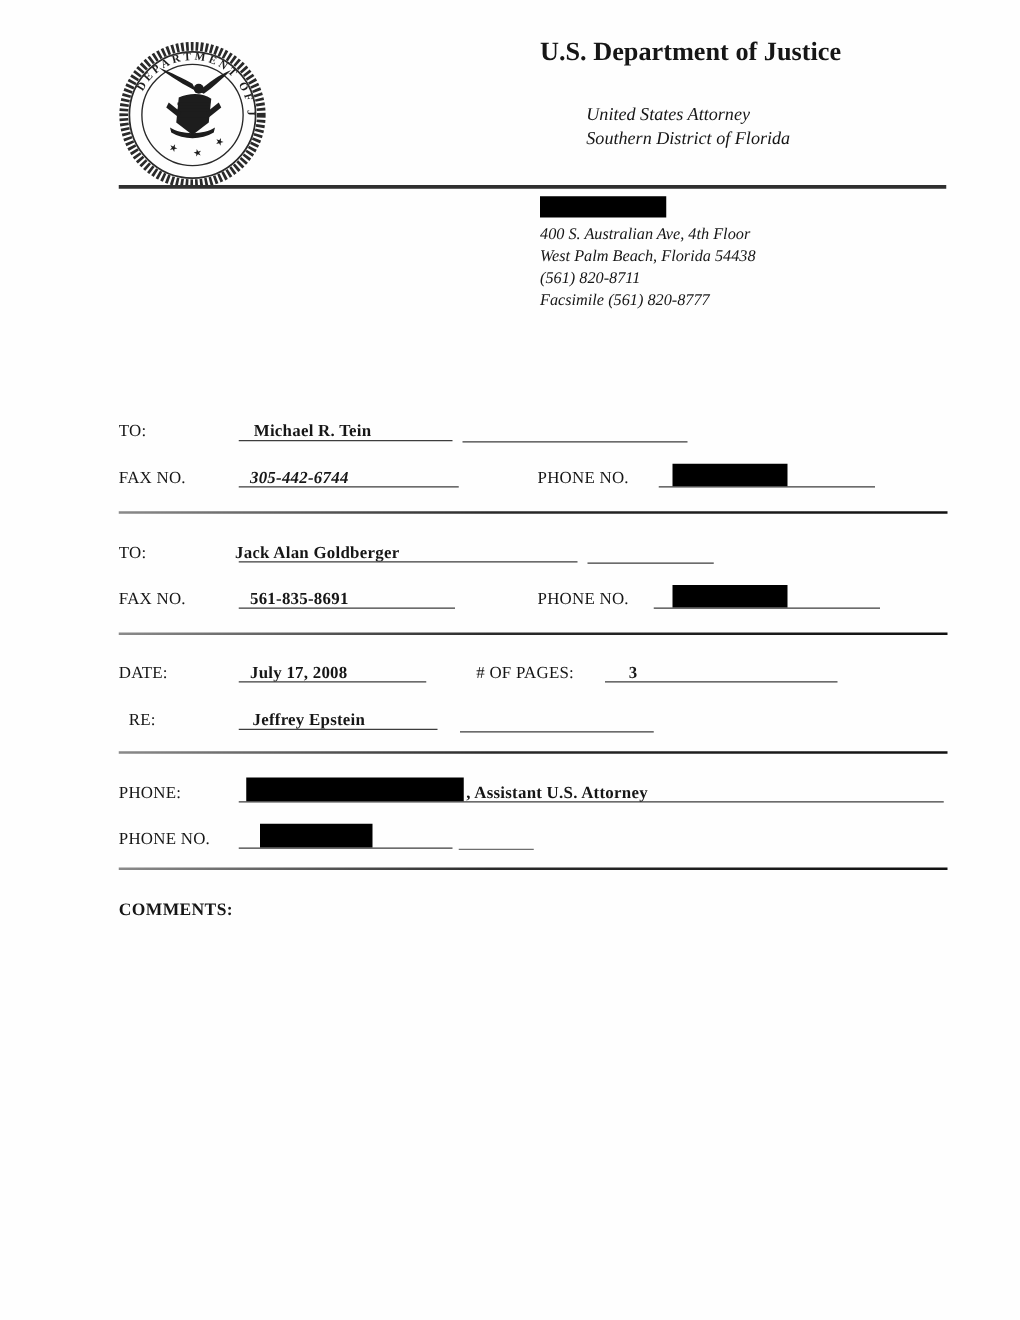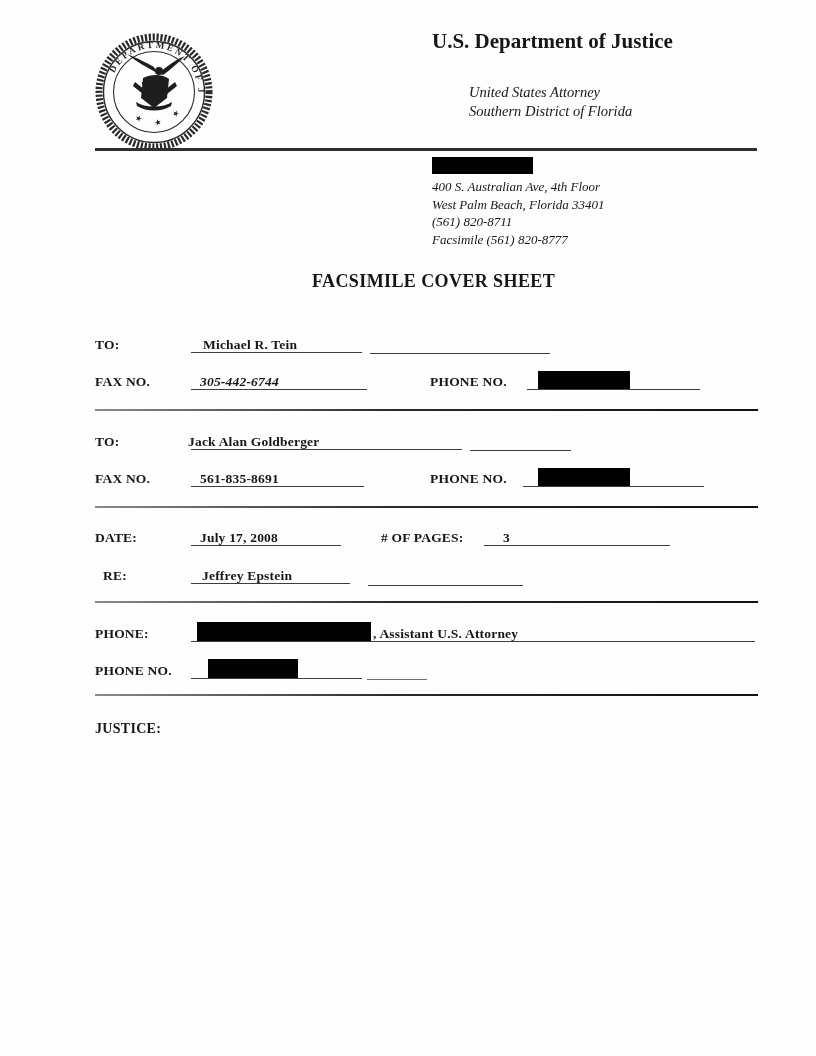--- a/index.html
+++ b/index.html
@@ -5,21 +5,21 @@
   html,body{margin:0;padding:0;background:#e8e8e8;}
   .page{
     position:relative;
     width:816px;height:1056px;
     background:#fefefe;
     margin:0 auto;
     font-family:"Liberation Serif","DejaVu Serif",serif;
     color:#161616;
     overflow:hidden;
   }
-  .lbl{position:absolute;font-weight:bold;font-size:13.5px;white-space:nowrap;letter-spacing:.2px;text-align:center;}
+  .lbl{position:absolute;font-weight:normal;font-size:13.5px;white-space:nowrap;letter-spacing:.2px;text-align:center;}
   .val{position:absolute;font-weight:bold;font-size:13.5px;white-space:nowrap;letter-spacing:.2px;text-align:right;}
   .uline{position:absolute;height:1.4px;background:#3d3d3d;}
   .uline.light{background:#6e6e6e;}
   .bar{position:absolute;background:#000;}
   .divider{position:absolute;height:2px;background:linear-gradient(to right,#8a8a8a,#2a2a2a 45%,#111);}
   .hrule{position:absolute;height:2.6px;background:#2f2f2f;}
   .dept-title{position:absolute;left:432px;top:29px;font-weight:bold;font-size:21px;white-space:nowrap;}
   .office{position:absolute;left:432px;top:83px;font-style:italic;font-size:14.5px;line-height:19px;white-space:nowrap;margin-left:37px;}
   .addr{position:absolute;left:432px;top:178px;font-style:italic;font-size:13px;line-height:17.5px;white-space:nowrap;}
   .doc-title{position:absolute;left:312px;top:271px;font-weight:bold;font-size:18px;letter-spacing:.4px;white-space:nowrap;}
@@ -64,26 +64,25 @@
   <div class="office">
     <div>United States Attorney</div>
     <div>Southern District of Florida</div>
   </div>
 
   <div class="hrule" style="left:95px;top:148px;width:662px;"></div>
 
   <div class="bar" style="left:432px;top:157px;width:101px;height:17px;"></div>
   <div class="addr">
     <div>400 S. Australian Ave, 4th Floor</div>
-    <div>West Palm Beach, Florida 33401</div>
+    <div>West Palm Beach, Florida 54438</div>
     <div>(561) 820-8711</div>
     <div>Facsimile (561) 820-8777</div>
   </div>
 
-  <div class="doc-title">FACSIMILE COVER SHEET</div>
 
   <div class="lbl" style="left:95px;top:337px;">TO:</div>
   <div class="val" style="left:203px;top:337px;">Michael R. Tein</div>
   <div class="uline" style="left:191px;top:352px;width:171px;"></div>
   <div class="uline" style="left:370px;top:353px;width:180px;"></div>
 
   <div class="lbl" style="left:95px;top:374px;">FAX NO.</div>
   <div class="val" style="left:200px;top:374px;font-style:italic;">305-442-6744</div>
   <div class="uline" style="left:191px;top:389px;width:176px;"></div>
   <div class="lbl" style="left:430px;top:374px;">PHONE NO.</div>
@@ -125,15 +124,15 @@
   <div class="bar" style="left:197px;top:622px;width:174px;height:19px;"></div>
   <div class="val" style="left:373px;top:626px;">, Assistant U.S. Attorney</div>
 
   <div class="lbl" style="left:95px;top:663px;">PHONE NO.</div>
   <div class="uline" style="left:191px;top:678px;width:171px;"></div>
   <div class="uline light" style="left:367px;top:679px;width:60px;"></div>
   <div class="bar" style="left:208px;top:659px;width:90px;height:19px;"></div>
 
   <div class="divider" style="left:95px;top:694px;width:663px;"></div>
 
-  <div class="comments">JUSTICE:</div>
+  <div class="comments">COMMENTS:</div>
 
 </div>
 
 </body></html>

